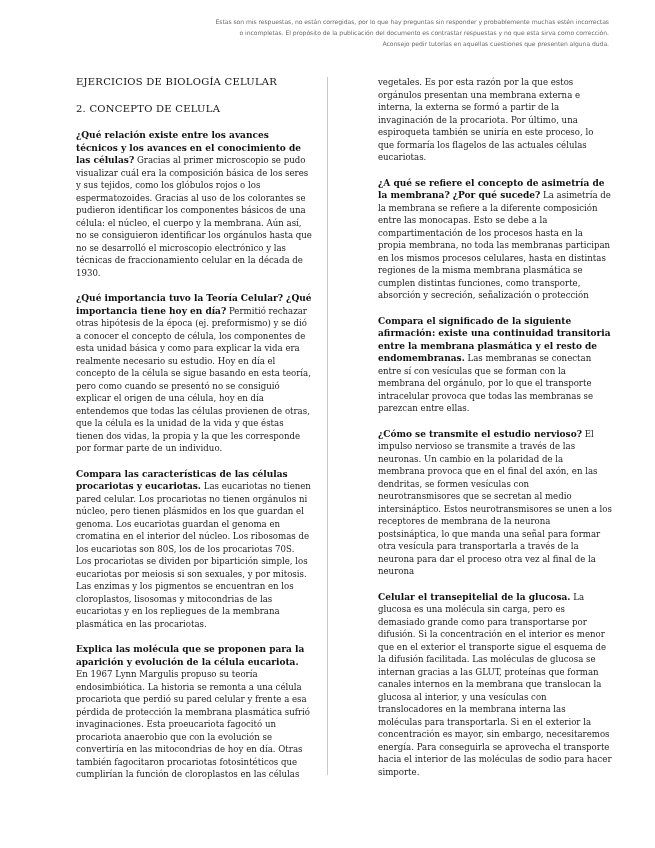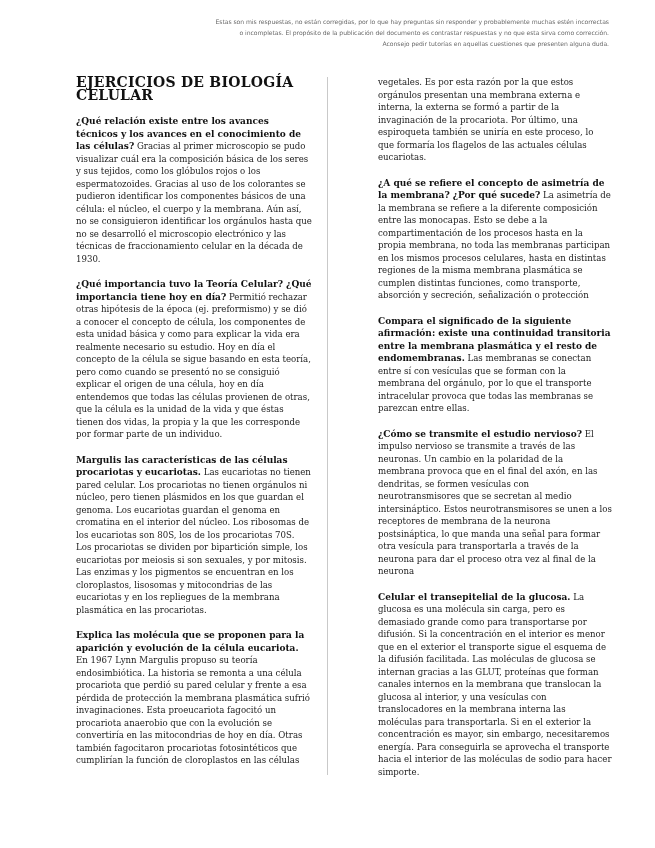--- a/index.html
+++ b/index.html
@@ -16,51 +16,52 @@
       font-family: "DejaVu Serif", serif;
       font-size: 8.6px; line-height: 12.5px; color: #1c1c1c;
     }
     .col-left { left: 76px; width: 236px; }
     .col-right { left: 346px; width: 234px; margin-left: 32px; }
     .divider {
       position: absolute; left: 327px; top: 77px; width: 1px; height: 698px;
       background: #c9c9c9;
     }
     .doc-title, .section-title {
-      font-weight: bold; font-size: 14px; letter-spacing: 0.25px; margin: 0 0 14px 0;
+      font-weight: normal; font-size: 10px; letter-spacing: 0.25px; margin: 0 0 14px 0;
       color: #111;
     }
     .block { margin: 0 0 13px 0; }
     .q { font-weight: bold; color: #111; font-size: 9px; }
     .a { }
   </style>
 </head>
 <body>
 
 <div class="header">
   <div>Estas son mis respuestas, no están corregidas, por lo que hay preguntas sin responder y probablemente muchas estén incorrectas</div>
   <div>o incompletas. El propósito de la publicación del documento es contrastar respuestas y no que esta sirva como corrección.</div>
   <div>Aconsejo pedir tutorías en aquellas cuestiones que presenten alguna duda.</div>
 </div>
 
 <div class="col col-left">
   <div class="doc-title">EJERCICIOS DE BIOLOGÍA CELULAR</div>
+  <div class="section-title">2. CONCEPTO DE CELULA</div>
 
   <div class="block">
     <span class="q">¿Qué relación existe entre los avances técnicos y los avances en el conocimiento de las células?</span>
     <span class="a">Gracias al primer microscopio se pudo visualizar cuál era la composición básica de los seres y sus tejidos, como los glóbulos rojos o los espermatozoides. Gracias al uso de los colorantes se pudieron identificar los componentes básicos de una célula: el núcleo, el cuerpo y la membrana. Aún así, no se consiguieron identificar los orgánulos hasta que no se desarrolló el microscopio electrónico y las técnicas de fraccionamiento celular en la década de 1930.</span>
   </div>
 
   <div class="block">
     <span class="q">¿Qué importancia tuvo la Teoría Celular? ¿Qué importancia tiene hoy en día?</span>
     <span class="a">Permitió rechazar otras hipótesis de la época (ej. preformismo) y se dió a conocer el concepto de célula, los componentes de esta unidad básica y como para explicar la vida era realmente necesario su estudio. Hoy en día el concepto de la célula se sigue basando en esta teoría, pero como cuando se presentó no se consiguió explicar el origen de una célula, hoy en día entendemos que todas las células provienen de otras, que la célula es la unidad de la vida y que éstas tienen dos vidas, la propia y la que les corresponde por formar parte de un individuo.</span>
   </div>
 
   <div class="block">
-    <span class="q">Margulis las características de las células procariotas y eucariotas.</span>
+    <span class="q">Compara las características de las células procariotas y eucariotas.</span>
     <span class="a">Las eucariotas no tienen pared celular. Los procariotas no tienen orgánulos ni núcleo, pero tienen plásmidos en los que guardan el genoma. Los eucariotas guardan el genoma en cromatina en el interior del núcleo. Los ribosomas de los eucariotas son 80S, los de los procariotas 70S. Los procariotas se dividen por bipartición simple, los eucariotas por meiosis si son sexuales, y por mitosis. Las enzimas y los pigmentos se encuentran en los cloroplastos, lisosomas y mitocondrias de las eucariotas y en los repliegues de la membrana plasmática en las procariotas.</span>
   </div>
 
   <div class="block">
     <span class="q">Explica las molécula que se proponen para la aparición y evolución de la célula eucariota.</span>
     <span class="a">En 1967 Lynn Margulis propuso su teoría endosimbiótica. La historia se remonta a una célula procariota que perdió su pared celular y frente a esa pérdida de protección la membrana plasmática sufrió invaginaciones. Esta proeucariota fagocitó un procariota anaerobio que con la evolución se convertiría en las mitocondrias de hoy en día. Otras también fagocitaron procariotas fotosintéticos que cumplirían la función de cloroplastos en las células</span>
   </div>
 </div>
 
 <div class="divider"></div>

